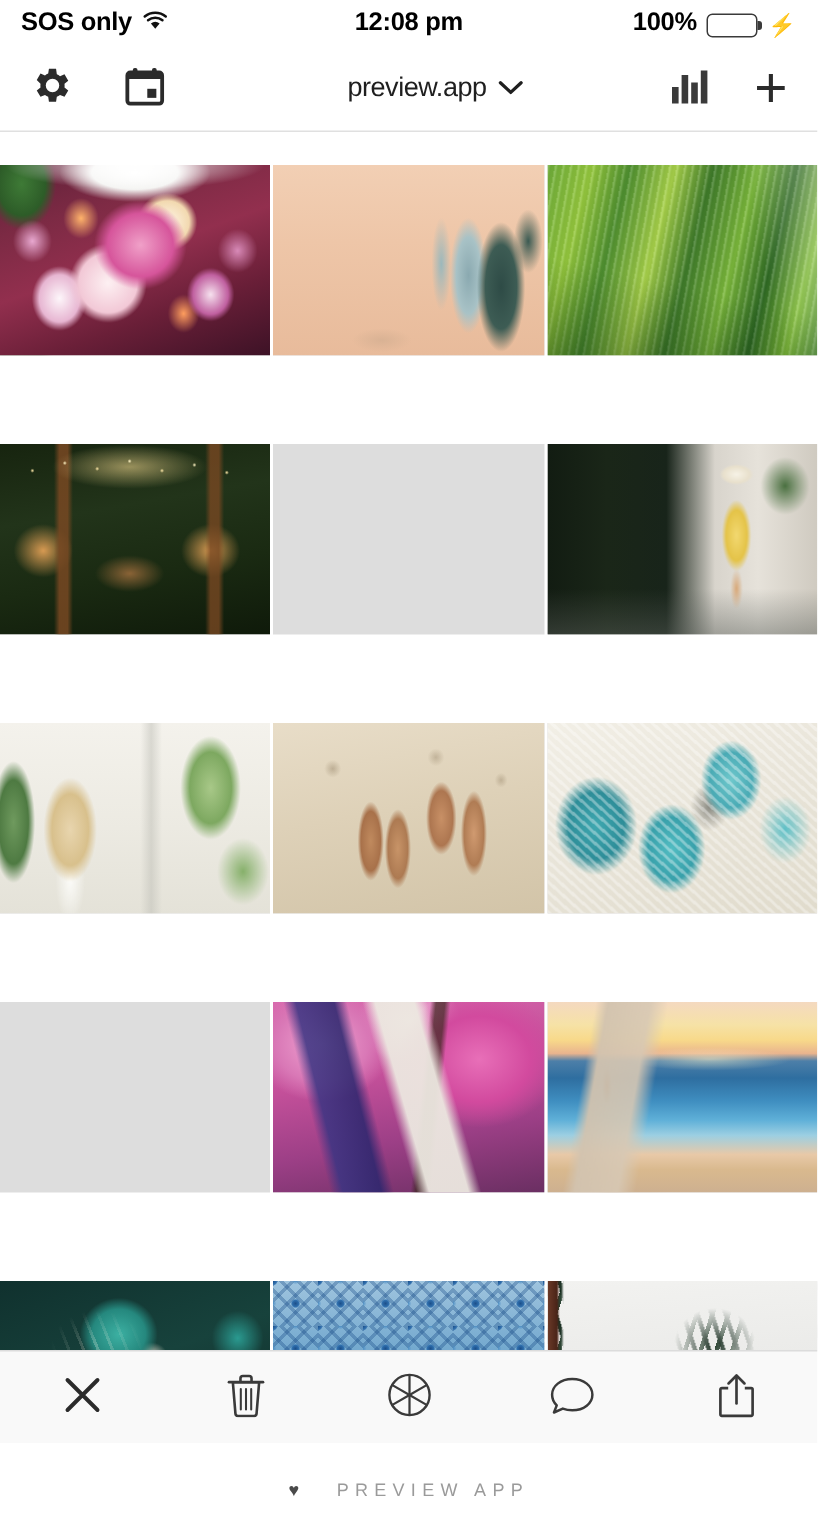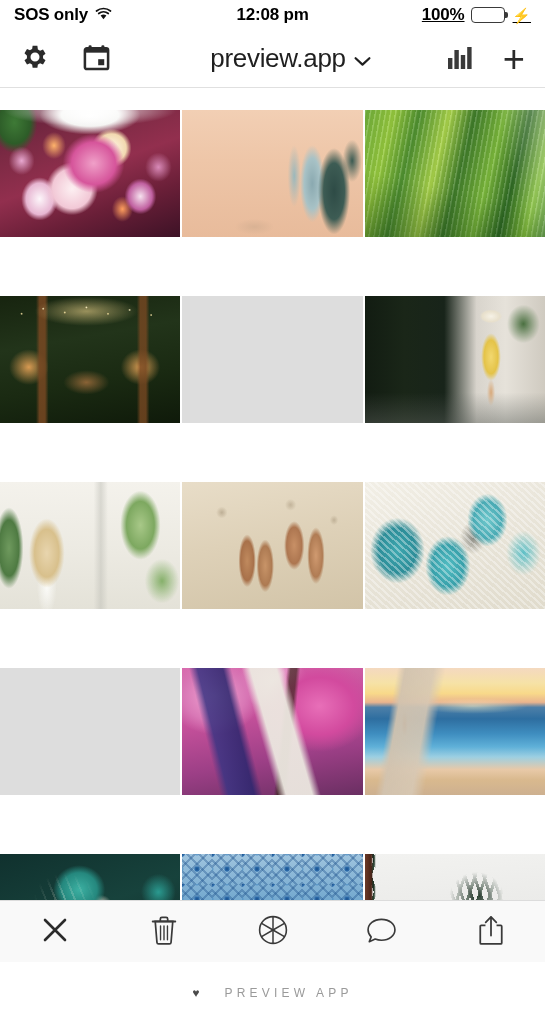--- a/index.html
+++ b/index.html
@@ -27,21 +27,21 @@
     align-items: center;
     padding: 0 14px;
     background: #ffffff;
     color: #000;
     font-size: 17px;
     font-weight: 600;
     letter-spacing: -0.2px;
   }
   .status-left { display: flex; align-items: center; gap: 7px; flex: 1 1 0; }
   .status-center { flex: 0 0 auto; display: flex; justify-content: center; }
-  .status-right { display: flex; align-items: center; gap: 6px; flex: 1 1 0; justify-content: flex-end; text-decoration: underline; }
+  .status-right { display: flex; align-items: flex-end; gap: 6px; flex: 1 1 0; justify-content: flex-end; }
 
   .wifi-icon { display: block; }
 
   .battery {
     position: relative;
     width: 34px; height: 16px;
     border: 1.6px solid #3a3a3a;
     border-radius: 4px;
     padding: 1.6px;
   }
@@ -69,21 +69,21 @@
     align-items: center;
     padding: 0 20px;
     background: #ffffff;
     border-bottom: 1px solid #e0e0e0;
   }
   .nav-left { display: flex; align-items: center; gap: 32px; flex: 1 1 0; }
   .nav-right { display: flex; align-items: center; gap: 30px; flex: 1 1 0; justify-content: flex-end; }
   .nav-center {
     flex: 0 0 auto;
     display: flex; gap: 8px;
-    font-size: 26px; font-weight: 500; color: #1f1f1f;
+    font-size: 18px; font-weight: 500; color: #1f1f1f;
     letter-spacing: -0.3px;
     cursor: pointer;
     margin-left: 36px;
   }
   .nav-icon-btn {
     background: none; border: none; padding: 0;
     display: flex; align-items: center; justify-content: center;
     cursor: pointer; color: #2b2b2b;
   }
   .plus-icon { font-size: 38px; line-height: 26px; font-weight: 300; color: #2b2b2b; }

